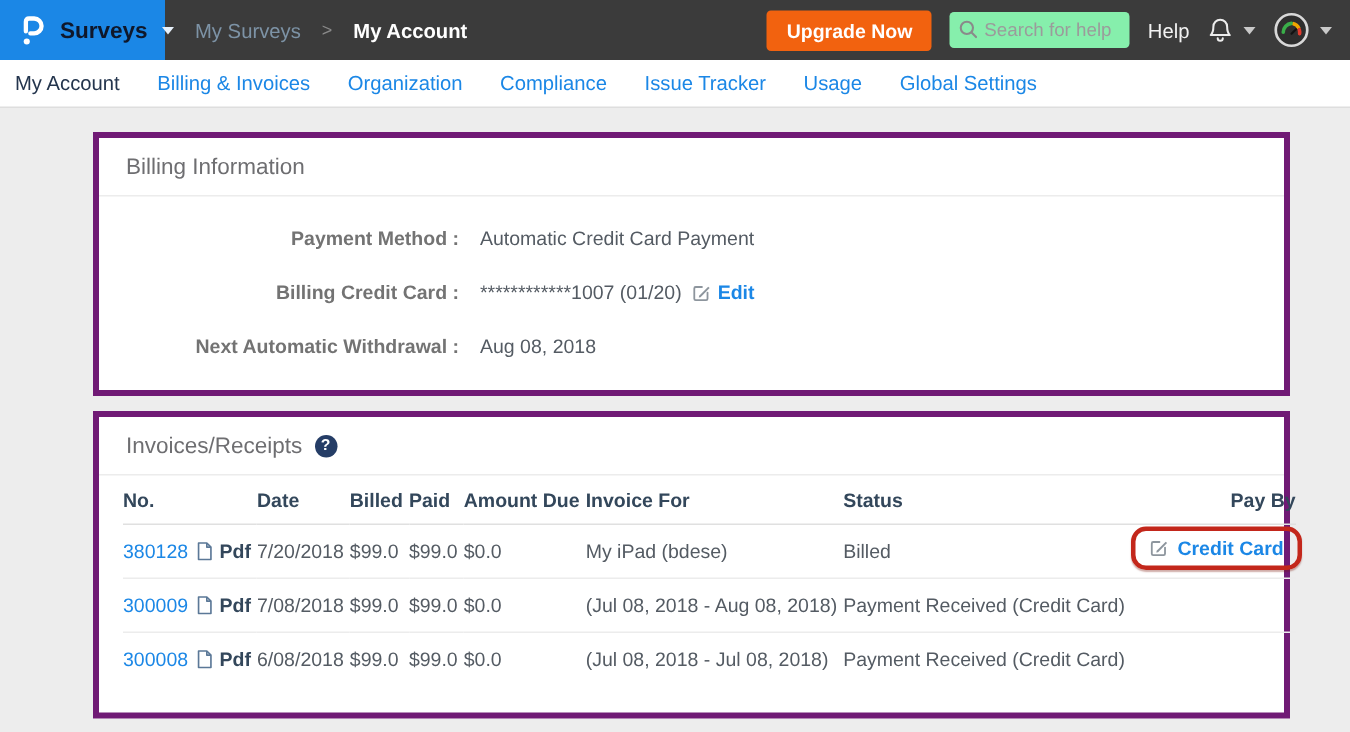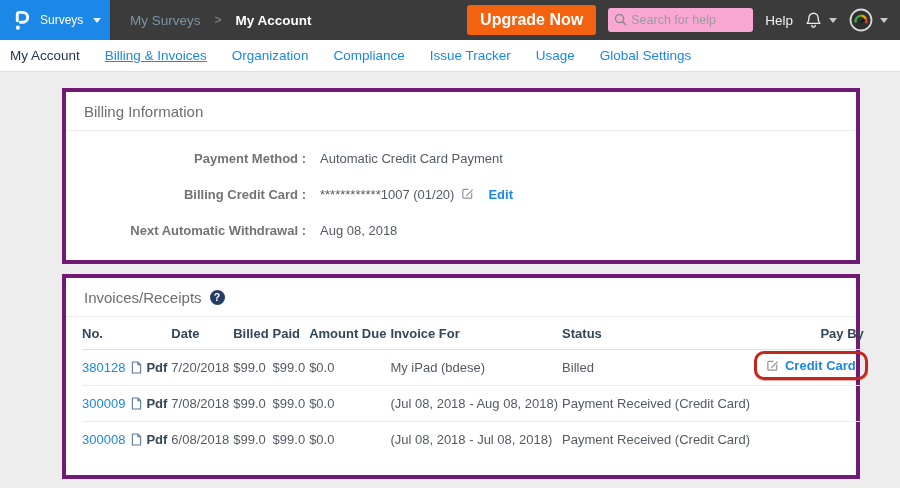--- a/index.html
+++ b/index.html
@@ -9,64 +9,64 @@
     background: #ededed;
     font-family: "Liberation Sans", "DejaVu Sans", sans-serif;
     -webkit-font-smoothing: antialiased;
   }
   a { text-decoration: none; cursor: pointer; }
 
   
   .topbar { height:40px; background:#3b3b3b; display:flex; align-items:center; color:#fff; }
   .logo-box { background:#1b87e6; height:100%; width:110px; display:flex; align-items:center;
               padding:0 12px 0 13px; cursor:pointer; flex-shrink:0; }
-  .product-label { font-size:12px; color:#ffffff; margin-left:10px; }
+  .product-label { font-size:15px; color:#0f172a; margin-left:10px;font-weight:bold; }
   .caret { width:0; height:0; border-left:4px solid transparent; border-right:4px solid transparent;
            border-top:5px solid #e8f1fb; margin-left:10px; }
   .caret.dim { border-top-color:#c9c9c9; margin-left:4px; }
   .breadcrumb { margin-left:20px; font-size:13.5px; display:flex; align-items:center; gap:14px; }
   .crumb-link { color:#7d93a6; }
   .crumb-sep { color:#8a8a8a; font-size:12px; }
   .crumb-current { color:#ffffff; font-weight:600; }
   .topbar-right { margin-left:auto; display:flex; align-items:center; gap:12px; padding-right:12px; }
   .upgrade-btn { background:#f2620f; color:#fff; border:none; border-radius:3px;
-                 font-family:inherit; font-weight:700; font-size:16px; padding:6px 13px; cursor:pointer; }
-  .searchbox { position:relative; width:145px; height:24px; background:#f9a8d4; border-radius:3px;
+                 font-family:inherit; font-weight:700; font-size:13px; padding:6px 13px; cursor:pointer; }
+  .searchbox { position:relative; width:120px; height:24px; background:#86efac; border-radius:3px;
                display:flex; padding-left:23px; }
   .searchbox svg { position:absolute; left:6px; top:5px; }
   .searchbox input { border:none; outline:none; background:transparent; width:100%;
                      font-family:inherit; font-size:12.5px; color:#444; padding:0 4px 0 0; }
   .searchbox input::placeholder { color:#9b9b9b; }
   .help-label { font-size:13.5px; color:#f2f2f2; cursor:pointer; }
   .icon-group { display:flex; align-items:center; gap:3px; cursor:pointer; }
   .avatar-wrap { display:flex; align-items:center; gap:3px; cursor:pointer; }
 
   
   .navbar { background:#fff; height:32px; display:flex; align-items:center; gap:25px;
             padding-left:10px; border-bottom:1px solid #dedede; font-size:13.5px; }
   .tab { color:#1b87e6; }
   .tab.current-page { color:#24354d; }
-  .tab.active { text-decoration:underline; }
+  .tab.active { }
 
   
   .panel { width:798px; margin:16px 0 0 62px; background:#fff; border:4px solid #701a75; }
   .panel.invoices { margin-top:10px; }
   .panel-head { padding:11px 18px 10px; font-size:15px; color:#6e6e71;
                 border-bottom:1px solid #ececec; display:flex; align-items:center; gap:8px; }
   .help-badge { width:15px; height:15px; border-radius:50%; background:#253d66; color:#fff;
                 font-size:10.5px; font-weight:700; display:inline-flex; align-items:center;
                 justify-content:center; cursor:pointer; line-height:1; }
 
   
   .info-rows { padding:20px 18px 22px; }
   .info-row { display:flex; align-items:center; margin-bottom:21px; font-size:13px; }
   .info-row:last-child { margin-bottom:0; }
   .info-label { width:222px; text-align:right; font-weight:700; color:#737373; flex-shrink:0; }
   .info-value { margin-left:14px; color:#545b63; display:flex; align-items:center; gap:7px; }
-  .edit-link { color:#1b87e6; font-weight:600; display:inline-flex; align-items:flex-start; gap:14px; }
+  .edit-link { color:#1b87e6; font-weight:600; display:inline-flex; align-items:flex-end; gap:4px; }
 
   
   table { margin:0 16px 18px; width:calc(100% - 32px); border-collapse:collapse; font-size:13px; }
   thead th { text-align:left; font-weight:700; color:#33475b; padding:9px 4px 8px 0;
              border-bottom:1px solid #e0e0e0; white-space:nowrap; }
   tbody td { padding:10px 4px 10px 0; border-bottom:1px solid #ececec; color:#545b63; white-space:nowrap; }
   tbody tr:last-child td { border-bottom:none; }
   th.right, td.right { text-align:right; padding-right:0; }
   .no-cell { display:flex; align-items:center; gap:6px; }
   .inv-link { color:#1b87e6; }

